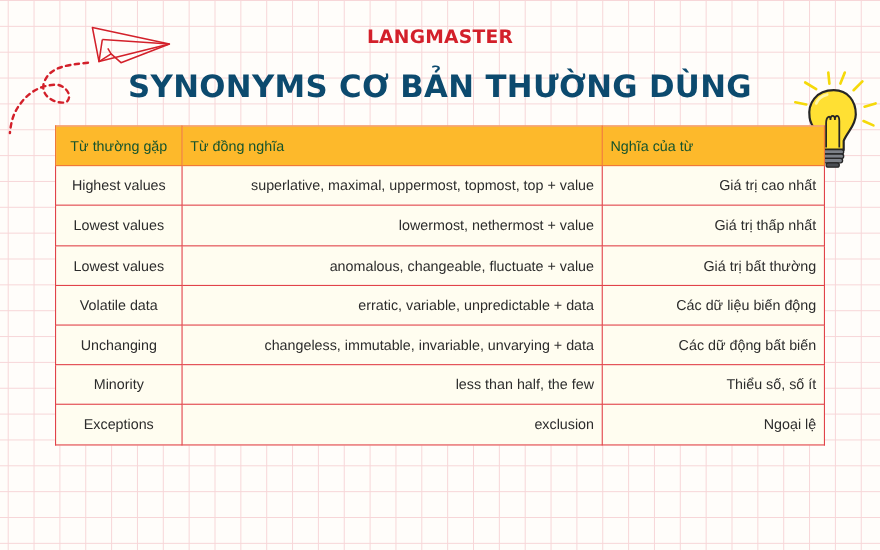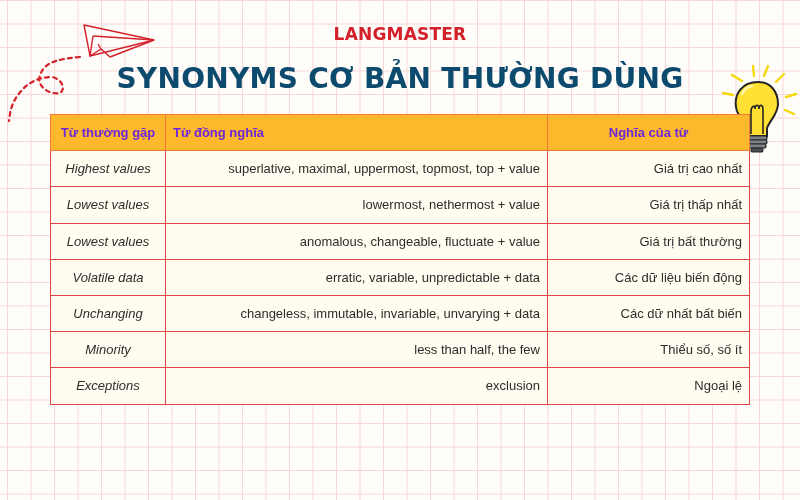--- a/index.html
+++ b/index.html
@@ -38,27 +38,27 @@
       font-size: 13px; color: #2c2c2c;
     }
     table.syn th, table.syn td {
       border: 1px solid #e1434a;
       height: 36.2px;
       padding: 0 7px;
       white-space: nowrap;
     }
     table.syn th {
       background: #fdb92b;
-      font-weight: bold; color: #6d28d9; font-size: 13px;
+      font-weight: normal; color: #14532d; font-size: 13px;
       border-color: #f0783a;
     }
     table.syn th.c1 { text-align: center; width: 115px; }
     table.syn th.c2 { text-align: left; width: 382px; }
-    table.syn th.c3 { text-align: center; }
-    table.syn td.c1 { text-align: center; font-style: italic; }
+    table.syn th.c3 { text-align: left; }
+    table.syn td.c1 { text-align: center; }
     table.syn td.c2, table.syn td.c3 { text-align: right; }
   </style>
 </head>
 <body>
 
 <svg class="plane" viewBox="0 0 160 110">
   <g fill="none" stroke="#d3202a" stroke-width="1.4" stroke-linejoin="round">
     <polygon points="84,10 154,25 90,41"></polygon>
     <line x1="93" y1="21" x2="154" y2="25"></line>
     <polyline points="93,21 90,41 101,34 110,42 154,25"></polyline>
@@ -115,21 +115,21 @@
       <td class="c3">Giá trị bất thường</td>
     </tr>
     <tr>
       <td class="c1">Volatile data</td>
       <td class="c2">erratic, variable, unpredictable + data</td>
       <td class="c3">Các dữ liệu biến động</td>
     </tr>
     <tr>
       <td class="c1">Unchanging</td>
       <td class="c2">changeless, immutable, invariable, unvarying + data</td>
-      <td class="c3">Các dữ nhất bất biến</td>
+      <td class="c3">Các dữ động bất biến</td>
     </tr>
     <tr>
       <td class="c1">Minority</td>
       <td class="c2">less than half, the few</td>
       <td class="c3">Thiểu số, số ít</td>
     </tr>
     <tr>
       <td class="c1">Exceptions</td>
       <td class="c2">exclusion</td>
       <td class="c3">Ngoại lệ</td>

